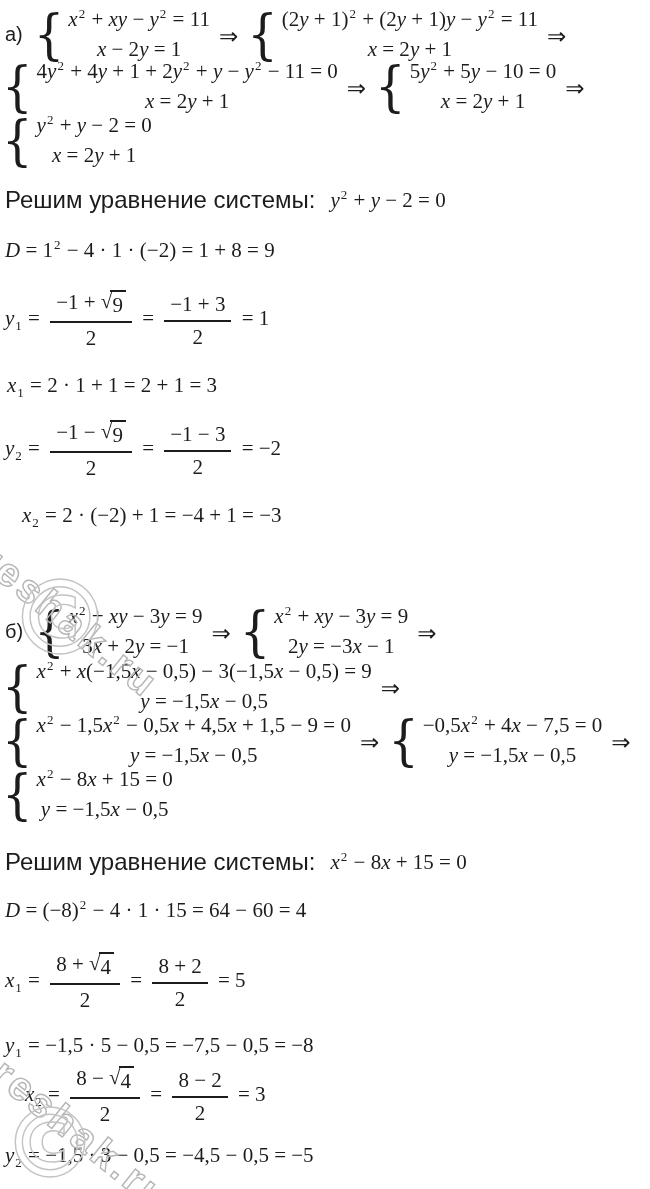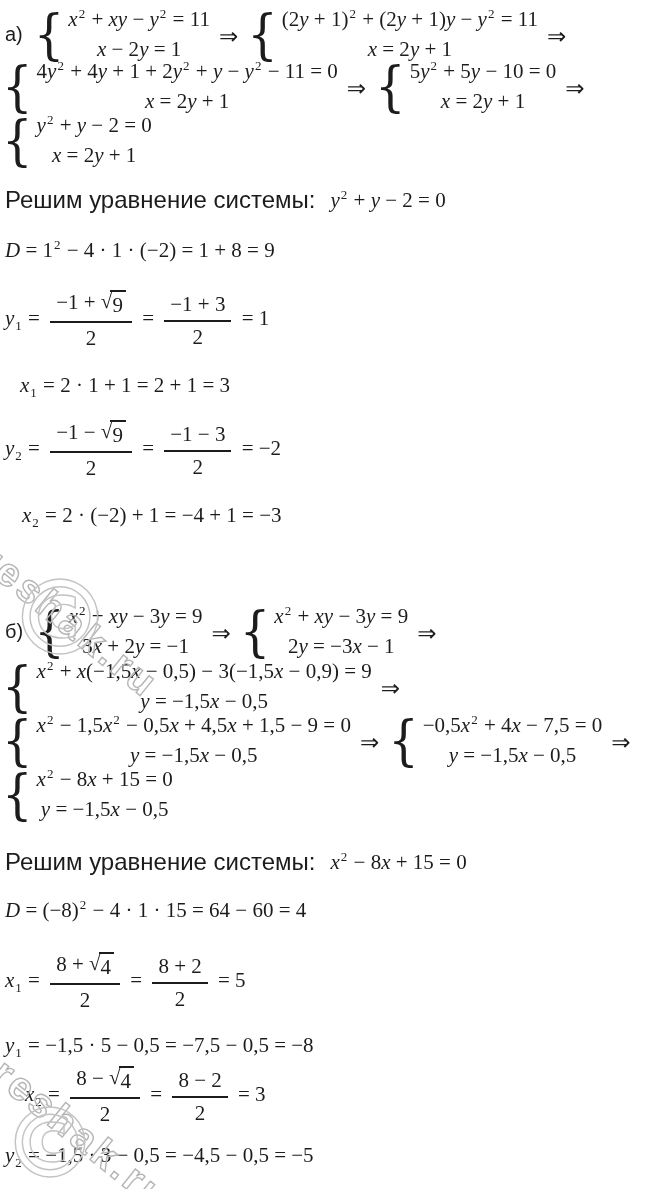--- a/index.html
+++ b/index.html
@@ -92,21 +92,21 @@
     <div class="line" style="top: 186px; left: 5px;">
       <span class="txt">Решим уравнение системы:</span>
       <span class="m"><span class="mi">y</span><span class="msup">2</span><span class="mr"> + </span><span class="mi">y</span><span class="mr"> − 2 = 0</span></span>
     </div>
     <div class="line" style="top: 238px; left: 5px;">
       <span class="m"><span class="mi">D</span><span class="mr"> = 1</span><span class="msup">2</span><span class="mr"> − 4 · 1 · (−2) = 1 + 8 = 9</span></span>
     </div>
     <div class="line" style="top: 290px; left: 5px;">
       <span class="m"><span class="mi">y</span><span class="msub">1</span><span class="mr"> = </span><span class="frac"><span class="fnum"><span class="mr">−1 + </span><span class="sqrt"><span class="rad">√</span><span class="radarg"><span class="mr">9</span></span></span></span><span class="fden"><span class="mr">2</span></span></span><span class="mr"> = </span><span class="frac"><span class="fnum"><span class="mr">−1 + 3</span></span><span class="fden"><span class="mr">2</span></span></span><span class="mr"> = 1</span></span>
     </div>
-    <div class="line" style="top: 373px; left: 20px;">
+    <div class="line" style="top: 373px; left: 7px;">
       <span class="m"><span class="mi">x</span><span class="msub">1</span><span class="mr"> = 2 · 1 + 1 = 2 + 1 = 3</span></span>
     </div>
     <div class="line" style="top: 420px; left: 5px;">
       <span class="m"><span class="mi">y</span><span class="msub">2</span><span class="mr"> = </span><span class="frac"><span class="fnum"><span class="mr">−1 − </span><span class="sqrt"><span class="rad">√</span><span class="radarg"><span class="mr">9</span></span></span></span><span class="fden"><span class="mr">2</span></span></span><span class="mr"> = </span><span class="frac"><span class="fnum"><span class="mr">−1 − 3</span></span><span class="fden"><span class="mr">2</span></span></span><span class="mr"> = −2</span></span>
     </div>
     <div class="line" style="top: 503px; left: 22px;">
       <span class="m"><span class="mi">x</span><span class="msub">2</span><span class="mr"> = 2 · (−2) + 1 = −4 + 1 = −3</span></span>
     </div>
     <div class="line" style="top: 603px; left: 5px;">
       <span class="lab">б)</span>
@@ -124,21 +124,21 @@
           <span class="row"><span class="mi">x</span><span class="msup">2</span><span class="mr"> + </span><span class="mi">xy</span><span class="mr"> − 3</span><span class="mi">y</span><span class="mr"> = 9</span></span>
           <span class="row"><span class="mr">2</span><span class="mi">y</span><span class="mr"> = −3</span><span class="mi">x</span><span class="mr"> − 1</span></span>
         </span>
       </span>
       <span class="arrow">⇒</span>
     </div>
     <div class="line" style="top: 658px; left: 2px;">
       <span class="sys">
         <span class="brace">{</span>
         <span class="rows">
-          <span class="row"><span class="mi">x</span><span class="msup">2</span><span class="mr"> + </span><span class="mi">x</span><span class="mr">(−1,5</span><span class="mi">x</span><span class="mr"> − 0,5) − 3(−1,5</span><span class="mi">x</span><span class="mr"> − 0,9) = 9</span></span>
+          <span class="row"><span class="mi">x</span><span class="msup">2</span><span class="mr"> + </span><span class="mi">x</span><span class="mr">(−1,5</span><span class="mi">x</span><span class="mr"> − 0,5) − 3(−1,5</span><span class="mi">x</span><span class="mr"> − 0,5) = 9</span></span>
           <span class="row"><span class="mi">y</span><span class="mr"> = −1,5</span><span class="mi">x</span><span class="mr"> − 0,5</span></span>
         </span>
       </span>
       <span class="arrow">⇒</span>
     </div>
     <div class="line" style="top: 712px; left: 2px;">
       <span class="sys">
         <span class="brace">{</span>
         <span class="rows">
           <span class="row"><span class="mi">x</span><span class="msup">2</span><span class="mr"> − 1,5</span><span class="mi">x</span><span class="msup">2</span><span class="mr"> − 0,5</span><span class="mi">x</span><span class="mr"> + 4,5</span><span class="mi">x</span><span class="mr"> + 1,5 − 9 = 0</span></span>

